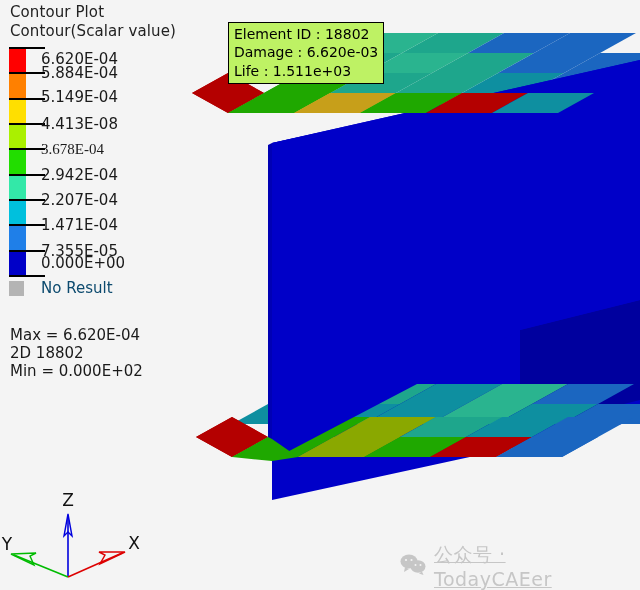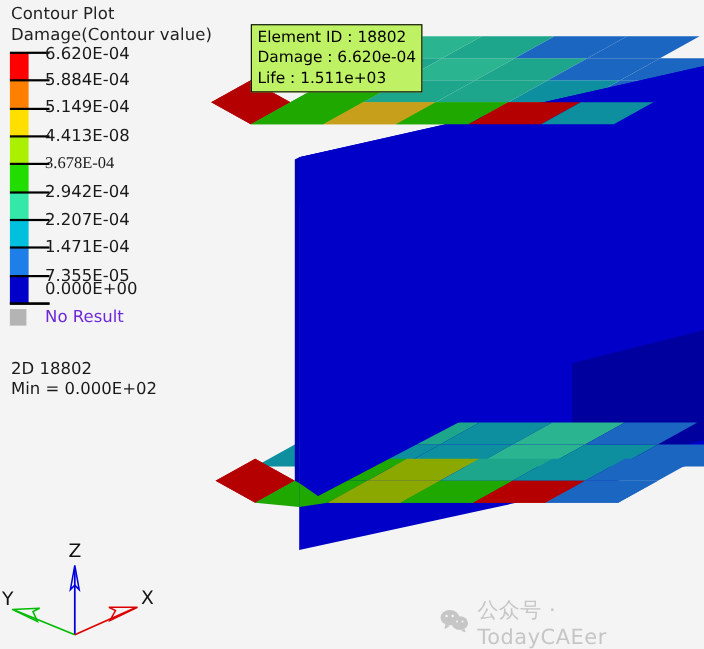--- a/index.html
+++ b/index.html
@@ -38,21 +38,21 @@
   .tick{position:absolute;left:0;top:0;width:36px;height:2px;background:#000;}
   .legend-val{
     position:absolute;left:41px;
     font-size:15px;color:#1a1a1a;
     transform:translateY(-50%);
     white-space:nowrap;
   }
 
   #noresult-row{position:absolute;left:9px;top:233px;display:flex;align-items:center;}
   #noresult-swatch{width:15px;height:15px;background:#b4b4b4;}
-  #noresult-label{margin-left:17px;font-size:15px;color:#6d28d9;white-space:nowrap;}
+  #noresult-label{margin-left:17px;font-size:15px;color:#0c4a6e;white-space:nowrap;}
 
   #minmax{position:absolute;left:10px;top:328px;font-size:15px;color:#1a1a1a;}
   #minmax div{margin-bottom:3px;white-space:nowrap;}
 
   
   #tooltip{
     position:absolute;left:228px;top:22px;
     background:#bef264;border:1px solid #000;
     padding:2px 5px 3px 5px;
     font-family:"DejaVu Sans","Liberation Sans",sans-serif;
@@ -64,20 +64,21 @@
   
   #axis-triad{position:absolute;left:0;top:480;width:180px;height:110px;}
 
   
   #watermark{
     position:absolute;left:400px;top:542px;
     display:flex;align-items:center;
     color:#c6c6c6;font-size:19px;
     letter-spacing:0.5px;
     user-select:none;
+    text-decoration:underline;
   }
   #watermark .wm-text{margin-left:8px;}
 </style>
 </head>
 <body style="background: rgb(244, 244, 244);">
 
 <div id="root">
 
   <div id="viewport">
     <svg width="640" height="590" viewBox="0 0 640 590">
@@ -163,37 +164,37 @@
         <polygon points="294,113 330,93 396,93 360,113" fill="#c79f1a"></polygon>
         <polygon points="360,113 396,93 462,93 426,113" fill="#1fa800"></polygon>
         <polygon points="426,113 462,93 528,93 492,113" fill="#b40000"></polygon>
         <polygon points="492,113 528,93 594,93 558,113" fill="#0e8fa0"></polygon>
       </g>
     </svg>
   </div>
 
   <div id="legend-panel">
     <div class="legend-title" id="contour-title">Contour Plot</div>
-    <div class="legend-title" id="result-title">Damage(Contour value)</div>
+    <div class="legend-title" id="result-title">Contour(Scalar value)</div>
 
     <div id="colorbar-block">
       <div id="colorbar">
           <div class="band" style="height: 25.3333px; background: rgb(255, 0, 0);"></div>
           <div class="band" style="height: 25.3333px; background: rgb(255, 128, 0);"></div>
           <div class="band" style="height: 25.3333px; background: rgb(255, 223, 0);"></div>
           <div class="band" style="height: 25.3333px; background: rgb(170, 240, 0);"></div>
           <div class="band" style="height: 25.3333px; background: rgb(34, 221, 0);"></div>
           <div class="band" style="height: 25.3333px; background: rgb(51, 232, 168);"></div>
           <div class="band" style="height: 25.3333px; background: rgb(0, 192, 221);"></div>
           <div class="band" style="height: 25.3333px; background: rgb(31, 127, 232);"></div>
           <div class="band" style="height: 25.3333px; background: rgb(0, 0, 200);"></div>
         </div>
       <div id="ticks-and-values">
           <div class="tick" style="position: absolute; left: 9px; top: -1px;"></div>
-          <div class="legend-val" style="top: 1px;">6.620E-04</div>
+          <div class="legend-val" style="top: 11px;">6.620E-04</div>
           <div class="tick" style="position: absolute; left: 9px; top: 24.3333px;"></div>
           <div class="legend-val" style="top: 25.3333px;">5.884E-04</div>
           <div class="tick" style="position: absolute; left: 9px; top: 49.6667px;"></div>
           <div class="legend-val" style="top: 49px;">5.149E-04</div>
           <div class="tick" style="position: absolute; left: 9px; top: 75px;"></div>
           <div class="legend-val" style="top: 76px;">4.413E-08</div>
           <div class="tick" style="position: absolute; left: 9px; top: 100.333px;"></div>
           <div class="legend-val" style="top: 101.333px; font-family: Liberation Serif, serif;">3.678E-04</div>
           <div class="tick" style="position: absolute; left: 9px; top: 125.667px;"></div>
           <div class="legend-val" style="top: 126.667px;">2.942E-04</div>
@@ -208,28 +209,29 @@
           <div class="tick" style="position: absolute; left: 9px; top: 227px;"></div>
         </div>
 
       <div id="noresult-row">
         <div id="noresult-swatch" style="background: rgb(180, 180, 180);"></div>
         <div id="noresult-label">No Result</div>
       </div>
     </div>
 
     <div id="minmax">
+      <div>Max =  6.620E-04</div>
       <div>2D 18802</div>
       <div>Min =  0.000E+02</div>
     </div>
   </div>
 
   <div id="tooltip">
     <div>Element ID : 18802</div>
-    <div>Damage : 6.620e-04</div>
+    <div>Damage : 6.620e-03</div>
     <div>Life : 1.511e+03</div>
   </div>
 
   <div id="axis-triad" style="top:480px;">
     <svg width="180" height="110" viewBox="0 0 180 110">
 
       <line x1="68" y1="97" x2="68" y2="38" stroke="#0000dd" stroke-width="1.6"></line>
       <polygon points="68,34 64,56 68,52 72,56" fill="none" stroke="#0000dd" stroke-width="1.4"></polygon>
 
       <line x1="68" y1="97" x2="14" y2="75" stroke="#00bb00" stroke-width="1.6"></line>

